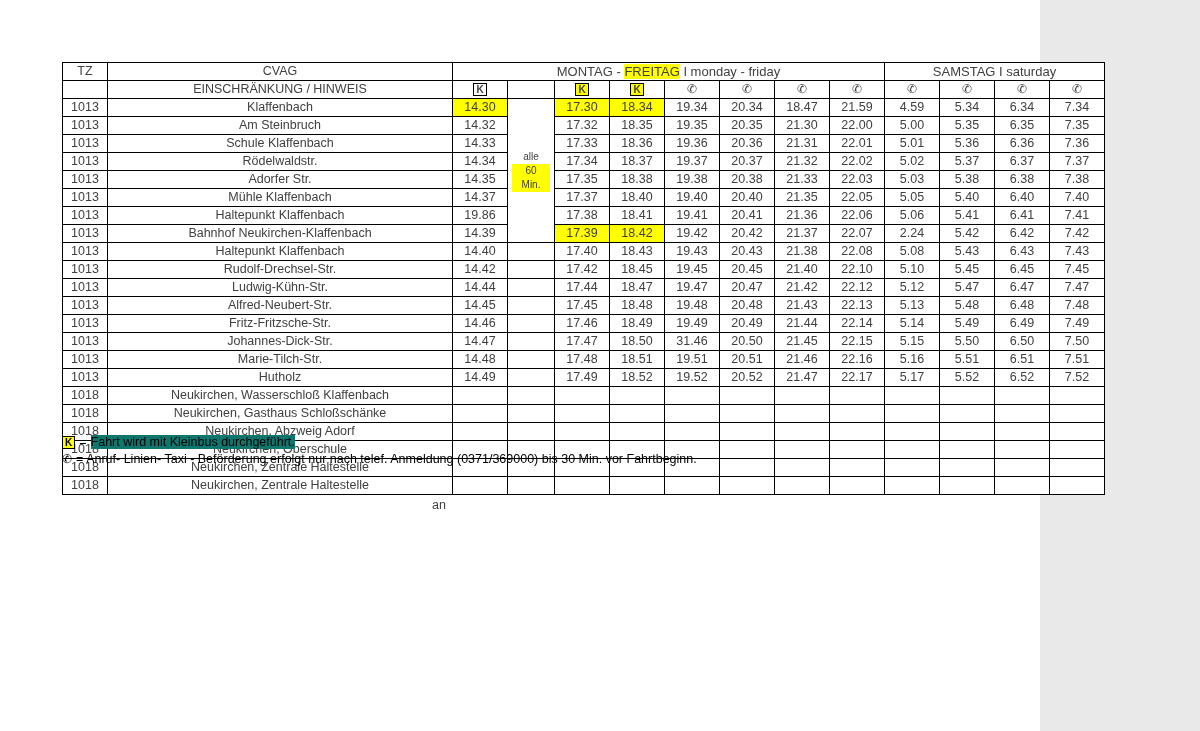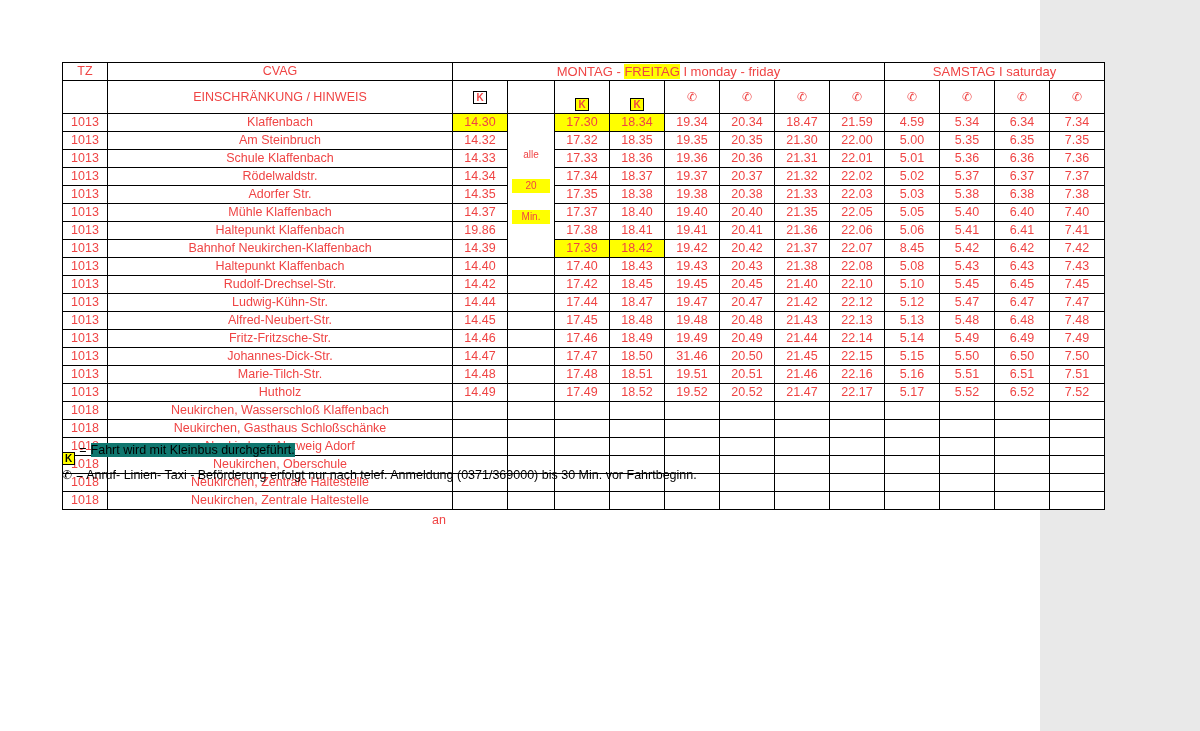--- a/index.html
+++ b/index.html
@@ -19,39 +19,39 @@
   }
   .sidebar-inner{
     position:absolute;top:0;right:0;width:160px;height:731px;
   }
 
   
   .tbl-wrap{position:absolute;left:62px;top:62px;}
   table.sched{
     border-collapse:collapse;
     font-size:12.5px;
-    color:#ef4444;
+    color:#404040;
   }
   table.sched td, table.sched th{
     border:1px solid #000;
     padding:0 4px;
     height:17px;
     line-height:17px;
     font-weight:normal;
     text-align:center;
     white-space:nowrap;
     background:#fff;
   }
   .c-tz{width:36px;text-align:left;padding-left:5px;}
   .c-name{width:336px;text-align:left;padding-left:5px;position:relative;}
   .c-name .anab{position:absolute;right:6px;top:0;margin-top:20px;}
   .c-time{width:46px;}
   .c-alle{width:38px;}
   .hdr-main{font-weight:bold;font-size:13px;}
-  .hl{background:#ffff00 !important;margin-top:17px;}
+  .hl{background:#ffff00 !important;}
   .grp-sep td{border-top:2px solid #000;}
   .kbox{
     display:inline-block;border:1px solid #000;
     padding:0 2px;font-size:10px;line-height:11px;font-weight:bold;
     background:#fff;
   }
   .kbox.hl{background:#ffff00;}
   .hdr-row td{height:18px;}
   .legend{
     position:absolute;left:62px;top:435px;font-size:12.5px;color:#000;
@@ -98,21 +98,21 @@
             <td class="c-time"><span class="ph-glyph">✆</span></td>
             <td class="c-time"><span class="ph-glyph">✆</span></td>
             <td class="c-time"><span class="ph-glyph">✆</span></td>
           </tr>
           <tr>
             <td class="c-tz">1013</td>
             <td class="c-name"><span>Klaffenbach</span><span class="anab">ab</span></td>
             <td class="c-time hl">14.30</td>
             <td class="c-alle" rowspan="8" style="vertical-align:middle;line-height:14px;font-size:10px;">
               <div>alle</div>
-              <div class="hl">20</div>
+              <div class="hl">60</div>
               <div class="hl">Min.</div>
             </td>
             <td class="c-time hl">17.30</td>
             <td class="c-time hl">18.34</td>
             <td class="c-time">19.34</td>
             <td class="c-time">20.34</td>
             <td class="c-time">18.47</td>
             <td class="c-time">21.59</td>
             <td class="c-time">4.59</td>
             <td class="c-time">5.34</td>
@@ -212,21 +212,21 @@
           <tr>
             <td class="c-tz">1013</td>
             <td class="c-name"><span>Bahnhof Neukirchen-Klaffenbach</span></td>
             <td class="c-time">14.39</td>
             <td class="c-time hl">17.39</td>
             <td class="c-time hl">18.42</td>
             <td class="c-time">19.42</td>
             <td class="c-time">20.42</td>
             <td class="c-time">21.37</td>
             <td class="c-time">22.07</td>
-            <td class="c-time">8.45</td>
+            <td class="c-time">2.24</td>
             <td class="c-time">5.42</td>
             <td class="c-time">6.42</td>
             <td class="c-time">7.42</td>
           </tr>
           <tr class="grp-sep">
             <td class="c-tz">1013</td>
             <td class="c-name"><span>Haltepunkt Klaffenbach</span></td>
             <td class="c-time">14.40</td>
             <td class="c-alle"></td>
             <td class="c-time">17.40</td>

